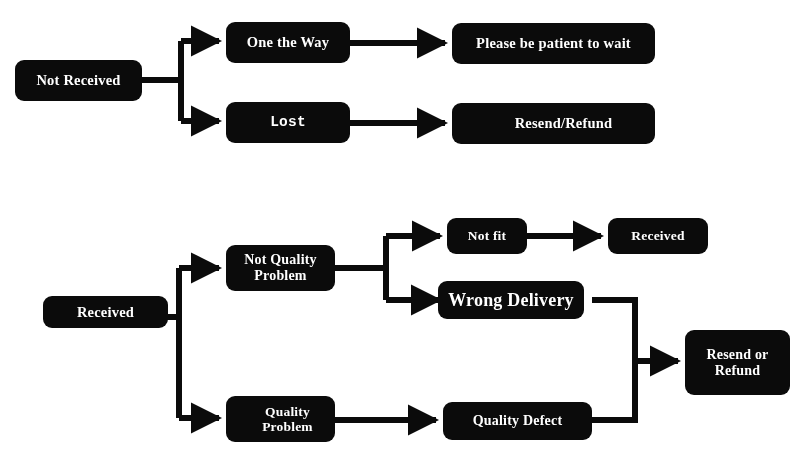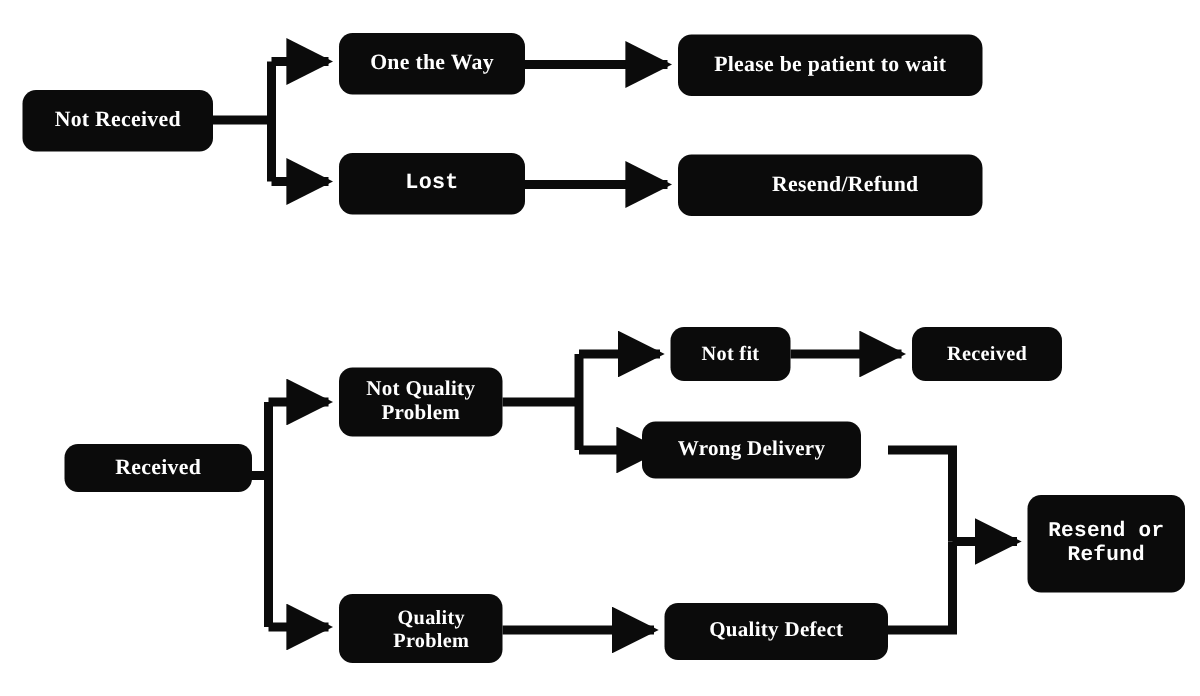--- a/index.html
+++ b/index.html
@@ -107,20 +107,20 @@
   <div class="node node-multiline" style="left:226px; top:245px; width:109px; height:46px; font-size:14px; white-space:pre-line;">Not Quality
 Problem</div>
 
   <div class="node node-multiline" style="left:226px; top:396px; width:109px; height:46px; font-size:13.5px; white-space:pre-line;padding-left:20px;">Quality
 Problem</div>
 
   <div class="node" style="left:447px; top:218px; width:80px; height:36px; font-size:13.5px;">Not fit</div>
 
   <div class="node" style="left:608px; top:218px; width:100px; height:36px; font-size:13.5px;">Received</div>
 
-  <div class="node" style="left:428px; top:281px; width:146px; height:38px; font-size:14px;">Wrong Delivery</div>
+  <div class="node" style="left:438px; top:281px; width:146px; height:38px; font-size:18px;">Wrong Delivery</div>
 
   <div class="node" style="left:443px; top:402px; width:149px; height:38px; font-size:14px;">Quality Defect</div>
 
-  <div class="node node-multiline" style="left:685px; top:330px; width:105px; height:65px; font-size:14px; white-space:pre-line;font-family:Liberation Mono, monospace;">Resend or
+  <div class="node node-multiline" style="left:685px; top:330px; width:105px; height:65px; font-size:14px; white-space:pre-line;">Resend or
 Refund</div>
 
 </div>
 
 </body></html>

